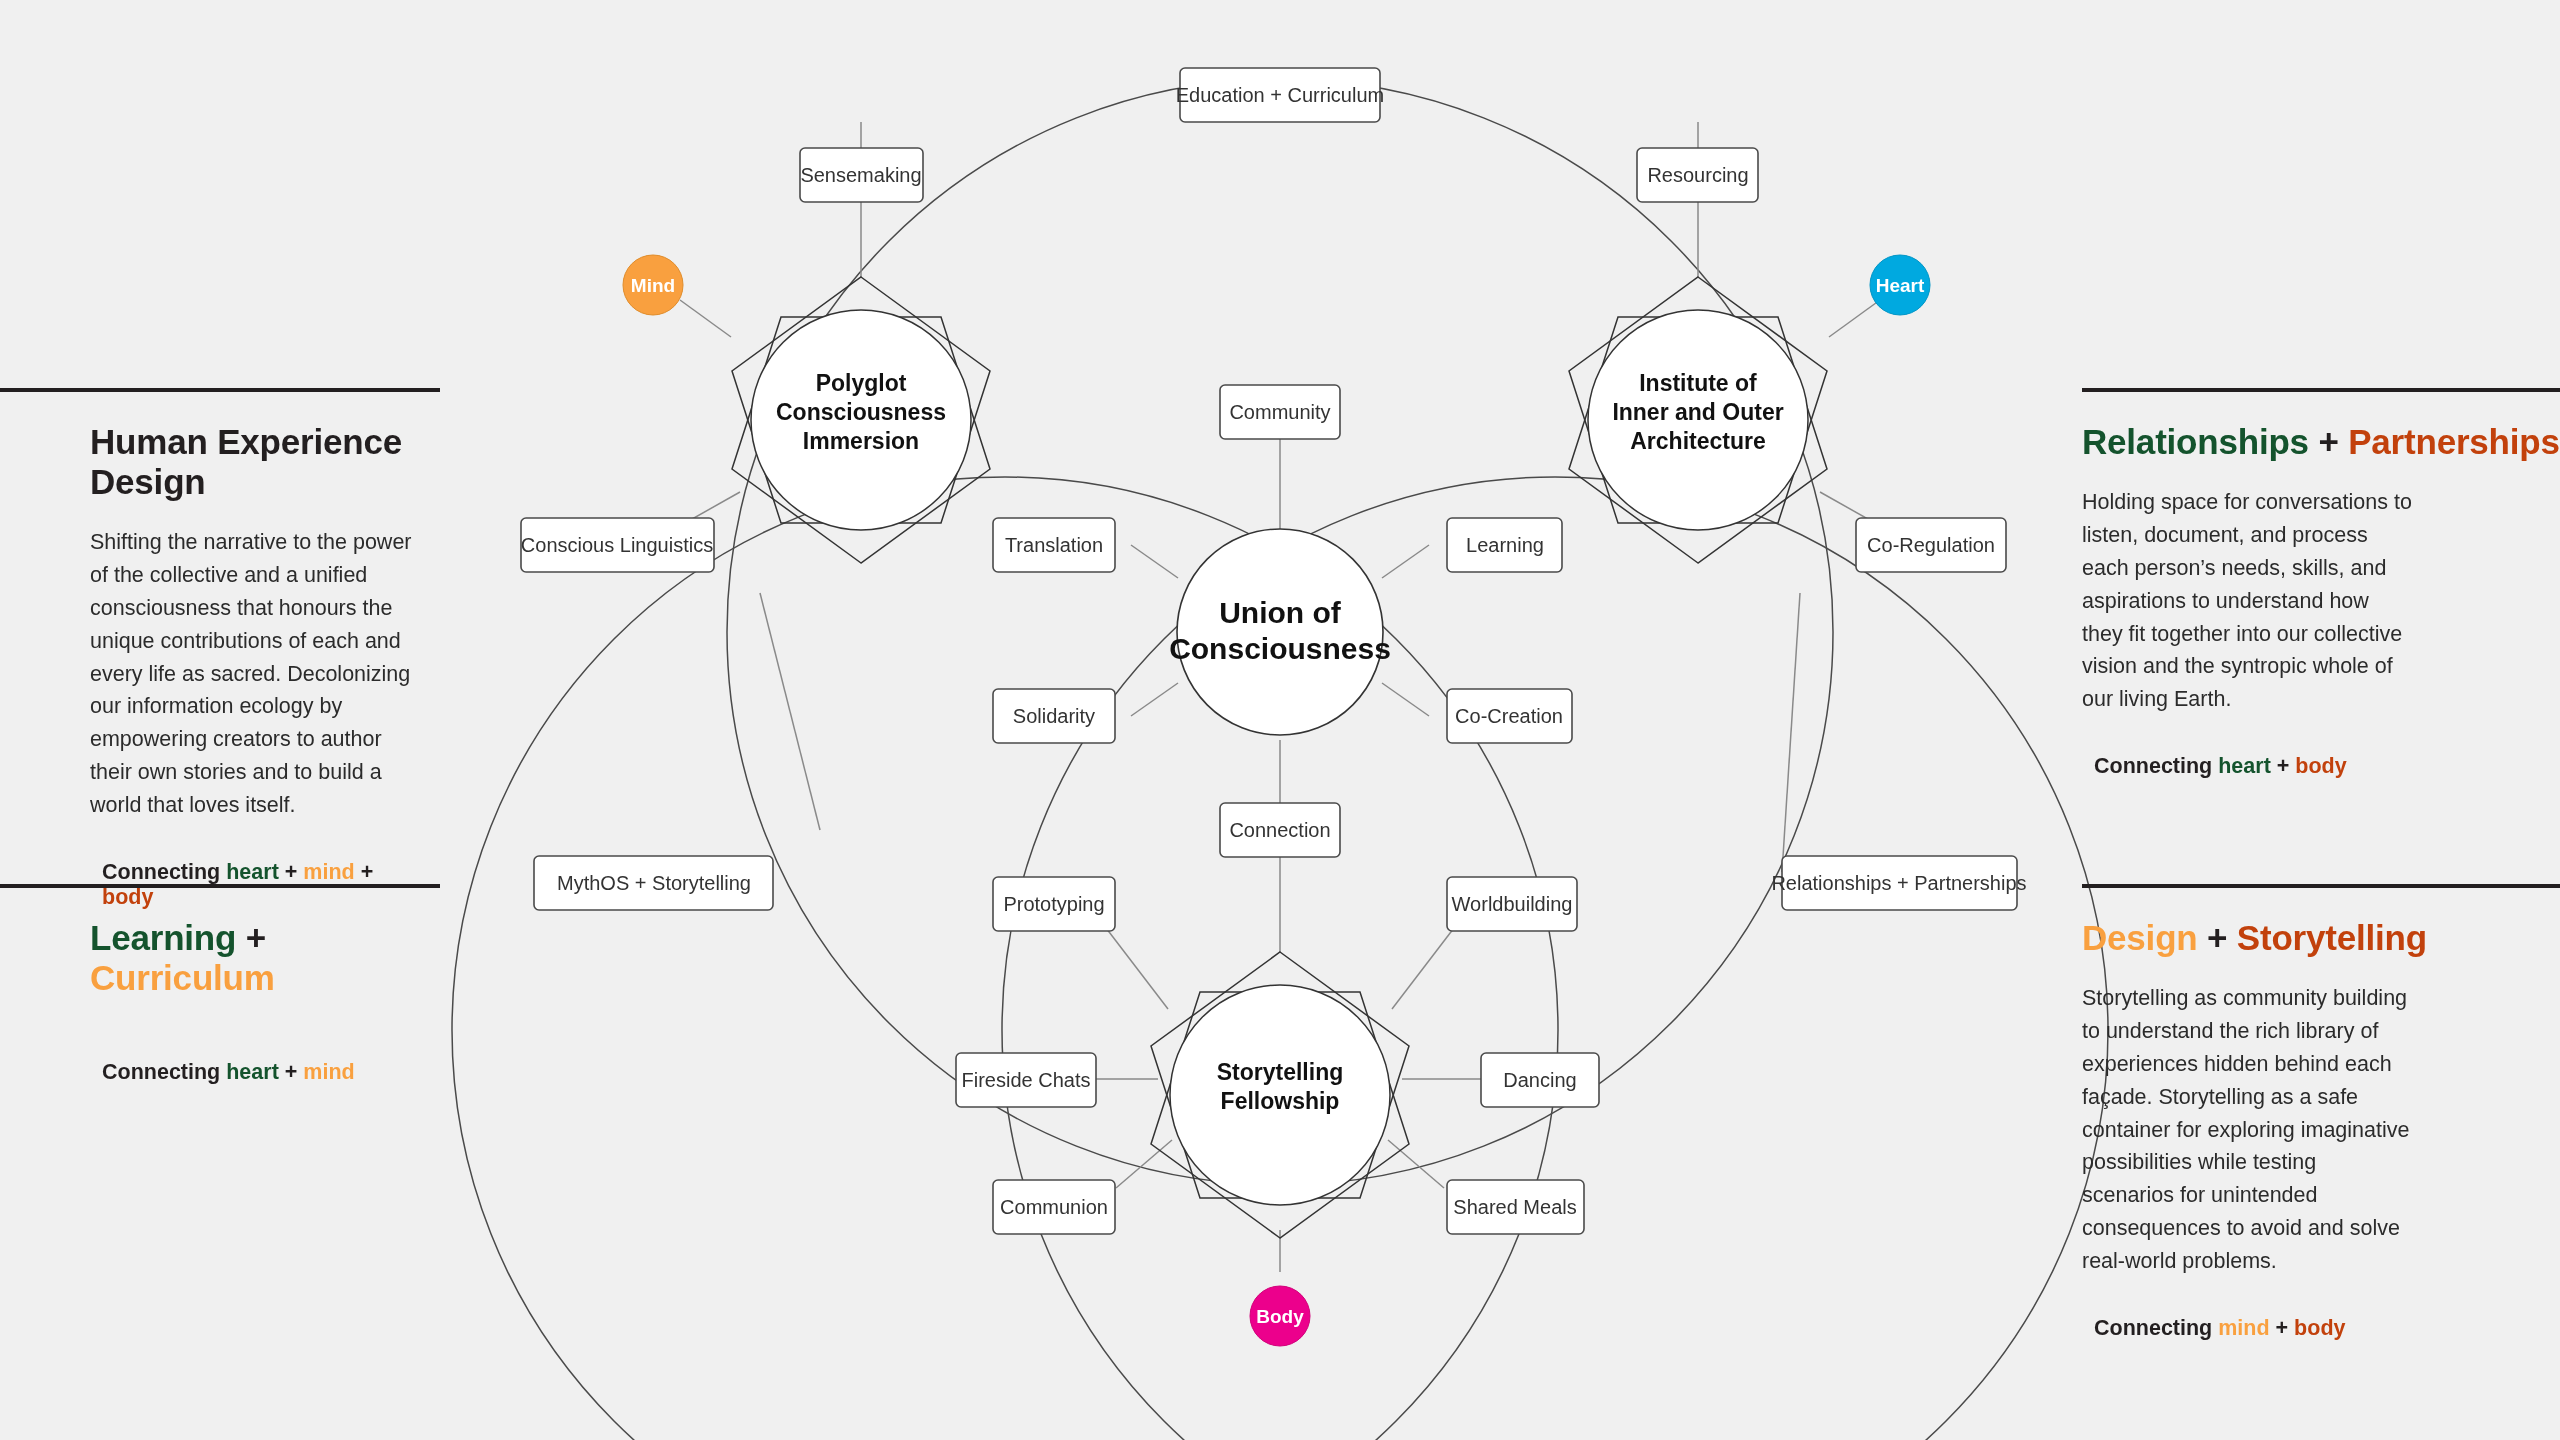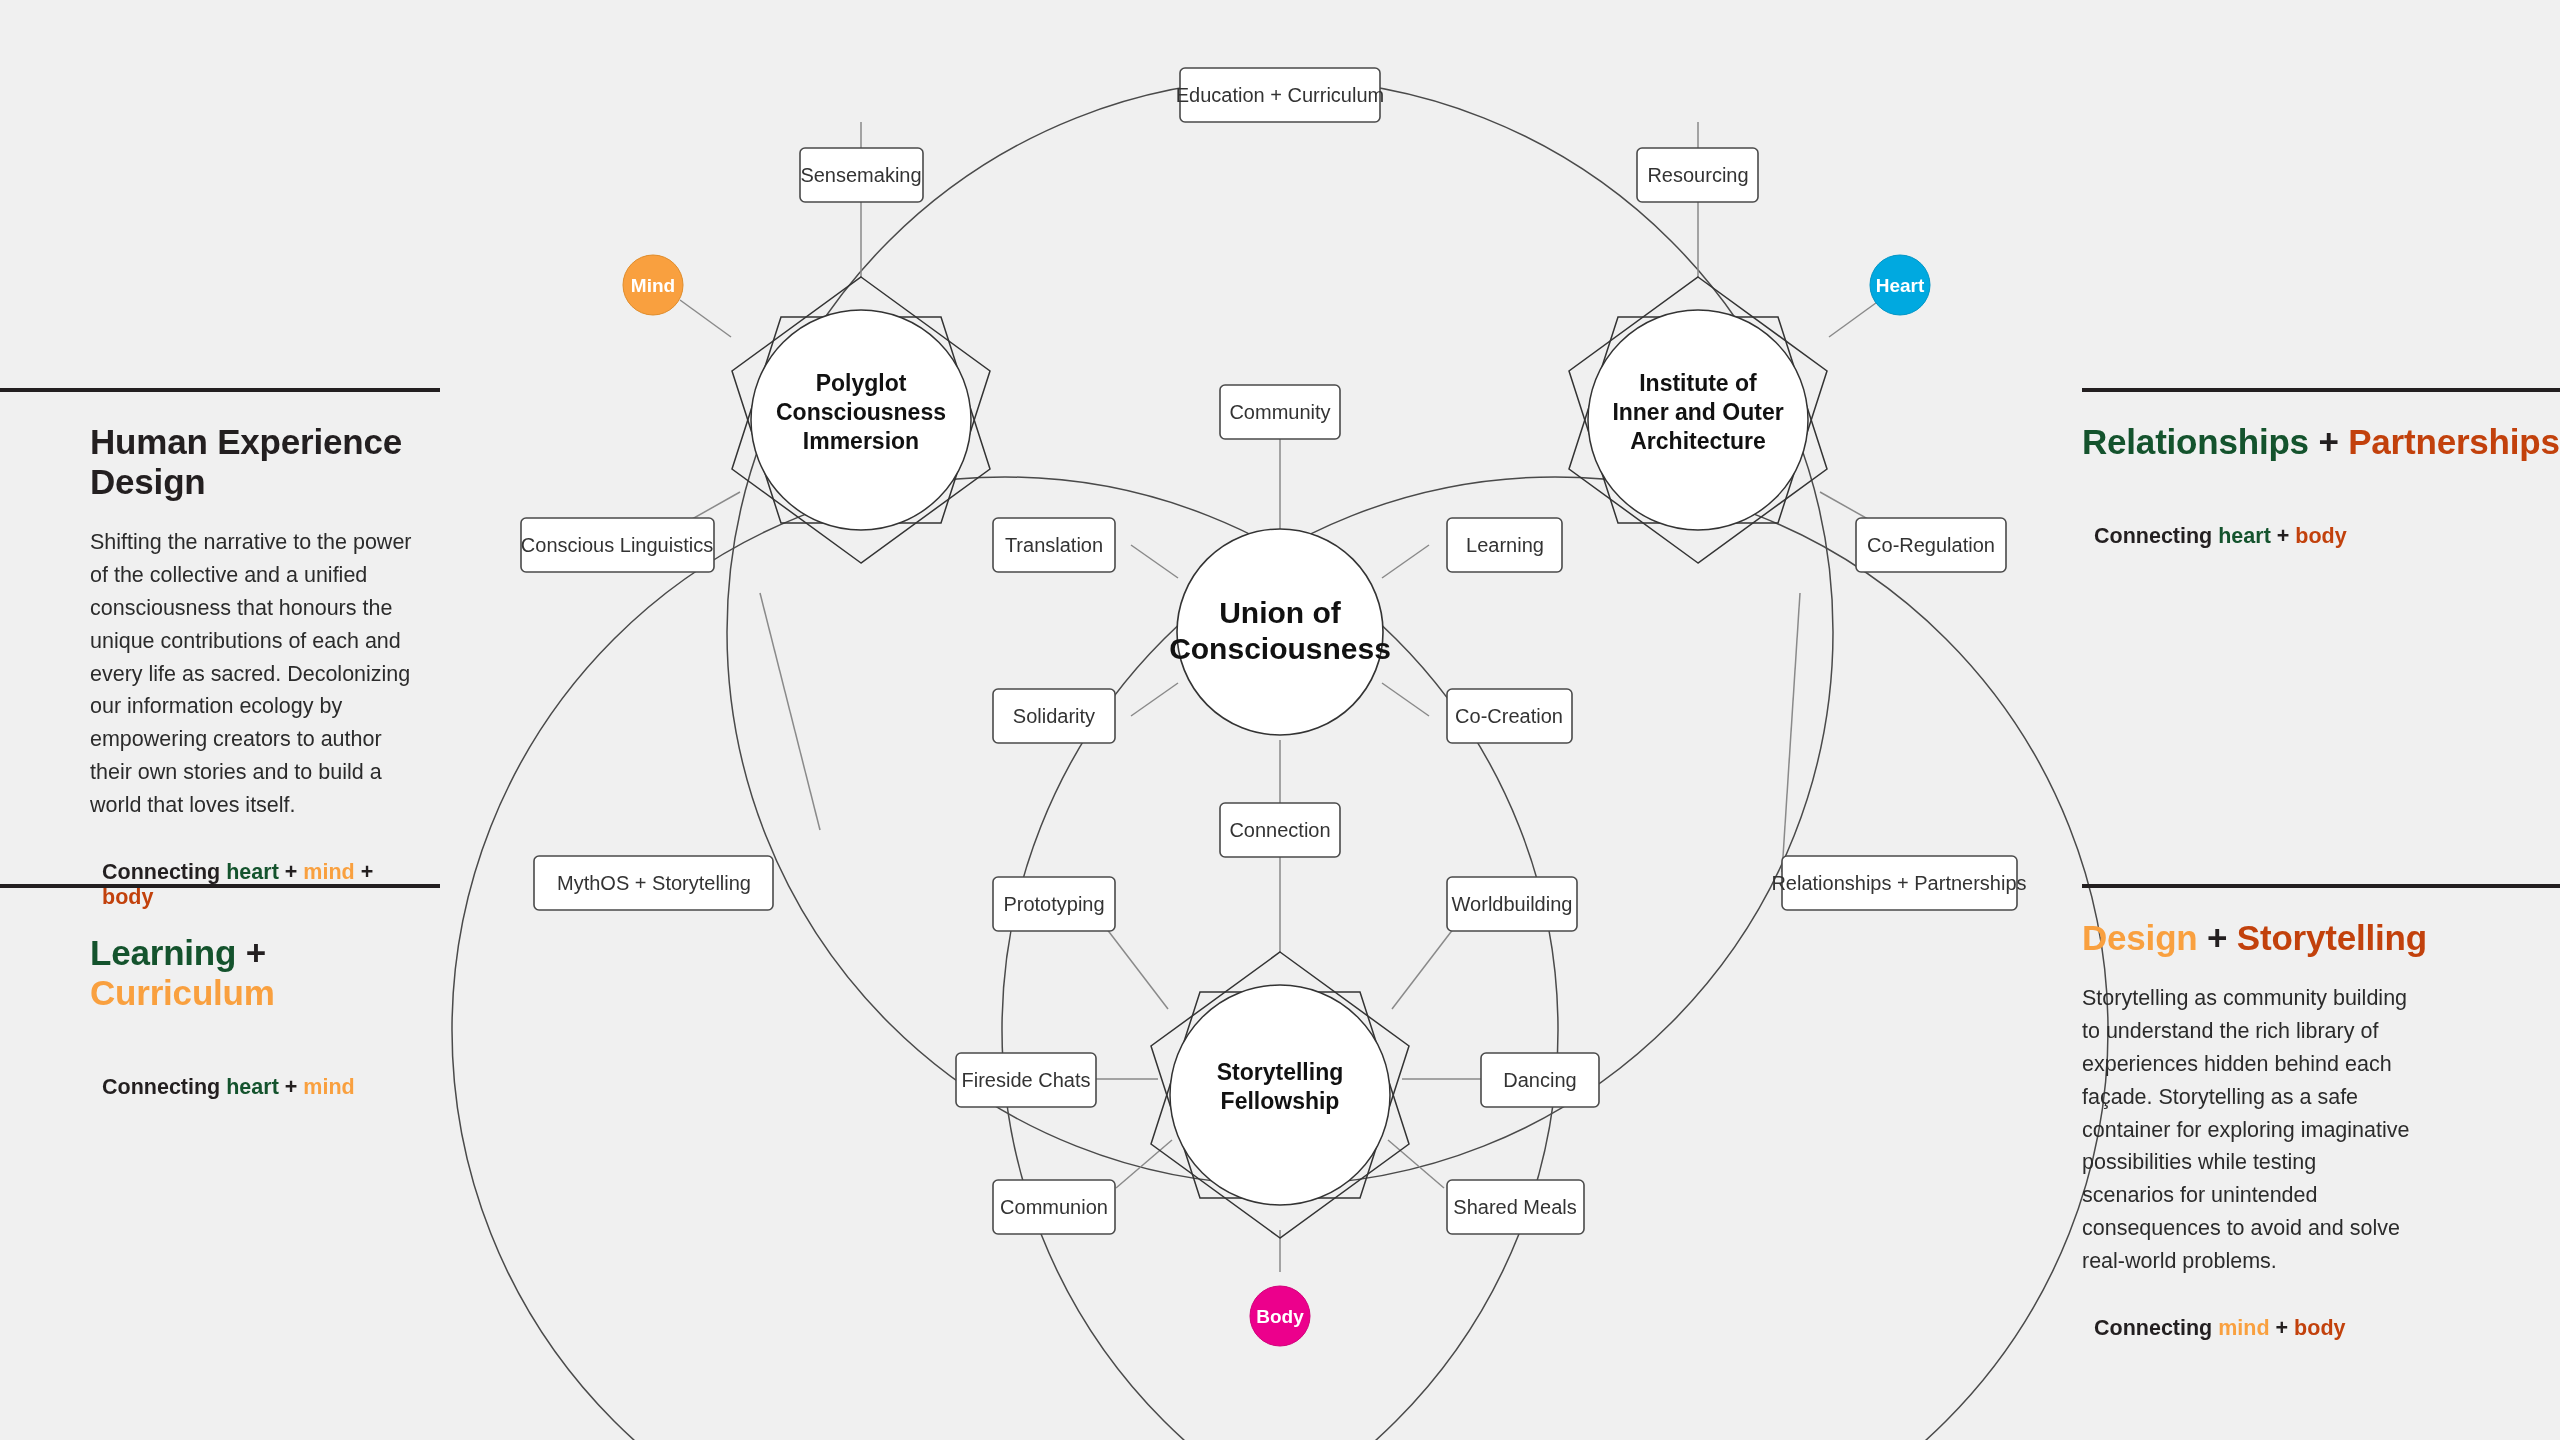--- a/index.html
+++ b/index.html
@@ -28,21 +28,21 @@
   }
   .c-heart{color:#14532d;}
   .c-mind{color:#f9a03f;}
   .c-body{color:#c2410c;}
   .plus{color:#231f20;font-weight:bold;}
 
   
   #panel-hxd{left:0px;top:388px;width:440px;}
   #panel-hxd .inner{padding:30px 0 0 90px;}
   #panel-learn{left:0px;top:884px;width:440px;}
-  #panel-learn .inner{padding:45px 0 0 90px;}
+  #panel-learn .inner{padding:30px 0 0 90px;}
 
   
   #panel-rel{left:2082px;top:388px;width:478px;}
   #panel-rel .inner{padding:30px 0 0 0px;}
   #panel-myth{left:2082px;top:884px;width:478px;}
   #panel-myth .inner{padding:30px 0 0 0px;}
 
   .panel .gap-a{height:24px;}
   .panel .gap-b{height:26px;}
 
@@ -236,20 +236,21 @@
     <div class="gap-b"></div>
     <p class="connect"><span>Connecting</span> <span class="c-heart">heart</span><span class="plus"> + </span><span class="c-mind">mind</span></p>
   </div>
 </div>
 
 <div class="panel" id="panel-rel">
   <div class="rule"></div>
   <div class="inner">
     <h2><span class="c-heart">Relationships</span> <span class="plus">+</span> <span class="c-body">Partnerships</span></h2>
     <div class="gap-a"></div>
+    <p class="body">Holding space for conversations to listen, document, and process each person’s needs, skills, and aspirations to understand how they fit together into our collective vision and the syntropic whole of our living Earth.</p>
     <div class="gap-b"></div>
     <p class="connect"><span>Connecting</span> <span class="c-heart">heart</span><span class="plus"> + </span><span class="c-body">body</span></p>
   </div>
 </div>
 
 <div class="panel" id="panel-myth">
   <div class="rule"></div>
   <div class="inner">
     <h2><span class="c-mind">Design</span> <span class="plus">+</span> <span class="c-body">Storytelling</span></h2>
     <div class="gap-a"></div>

